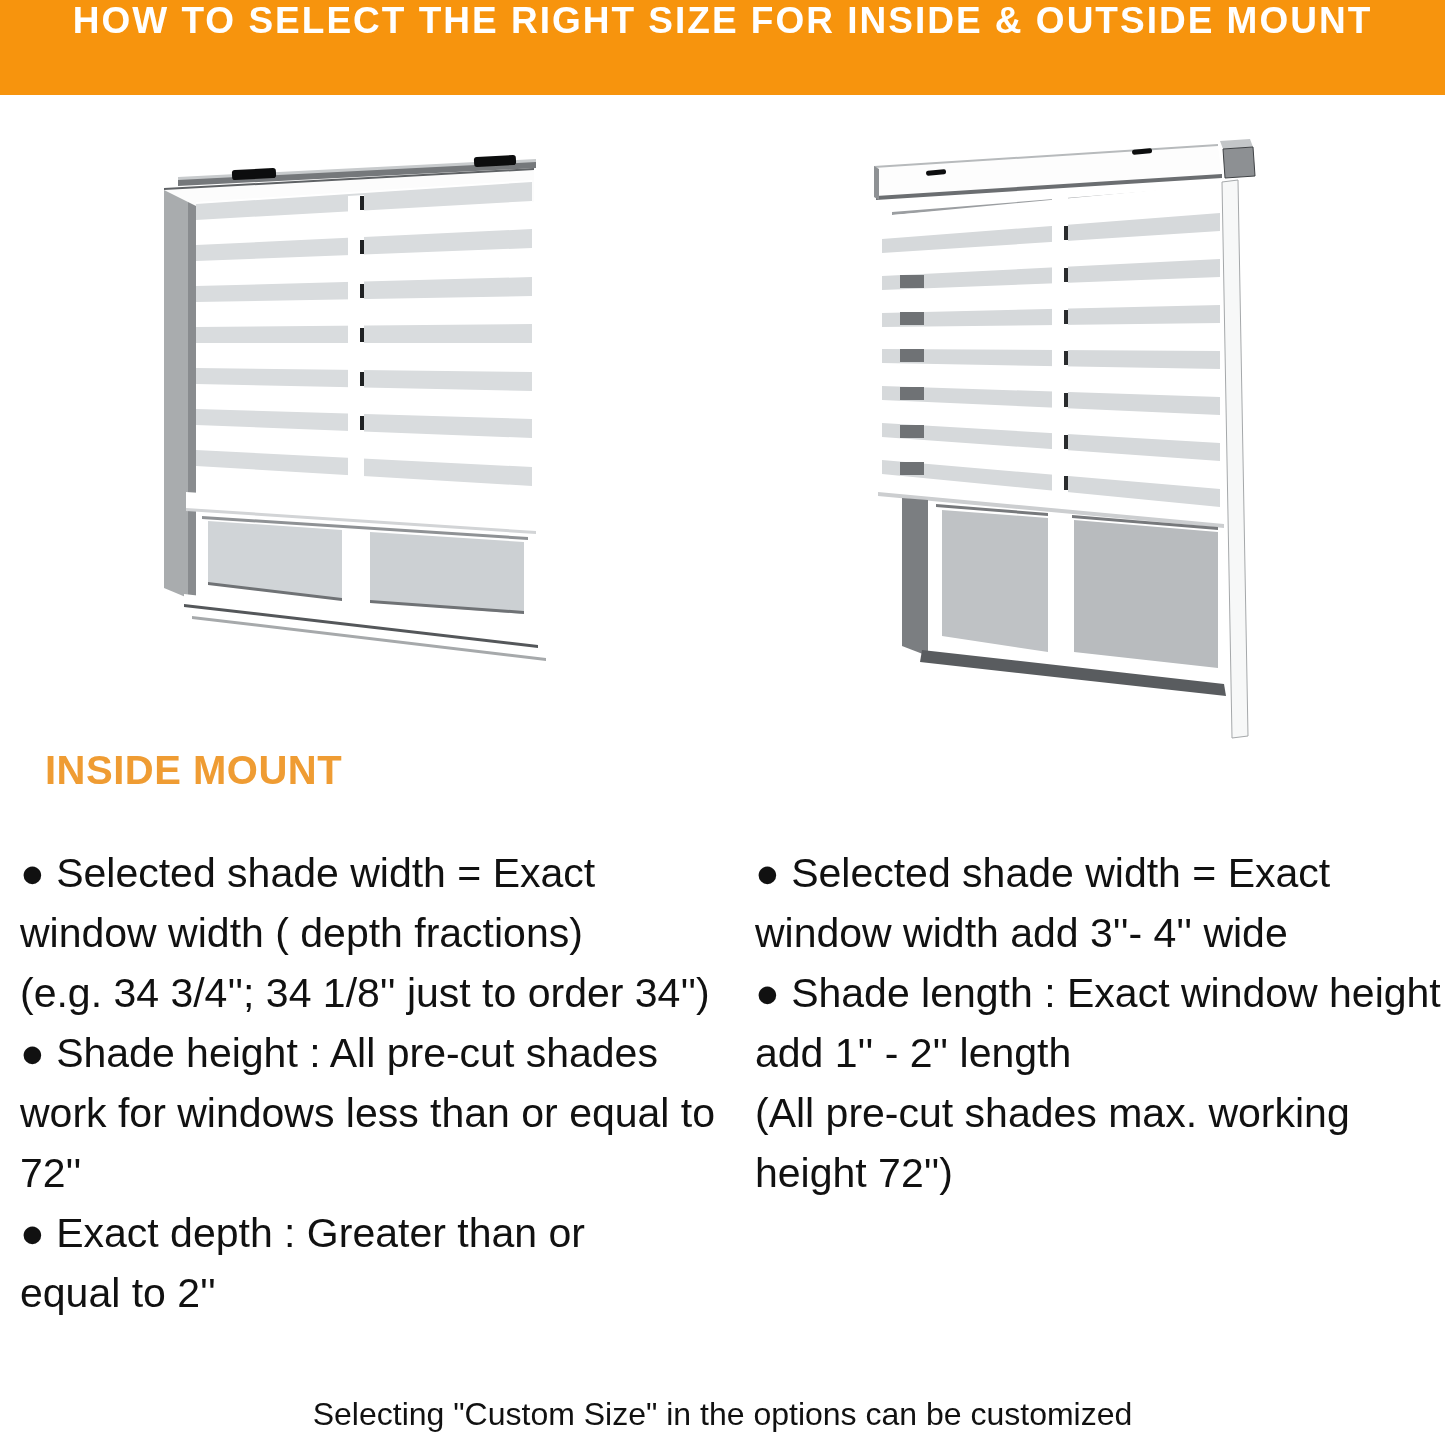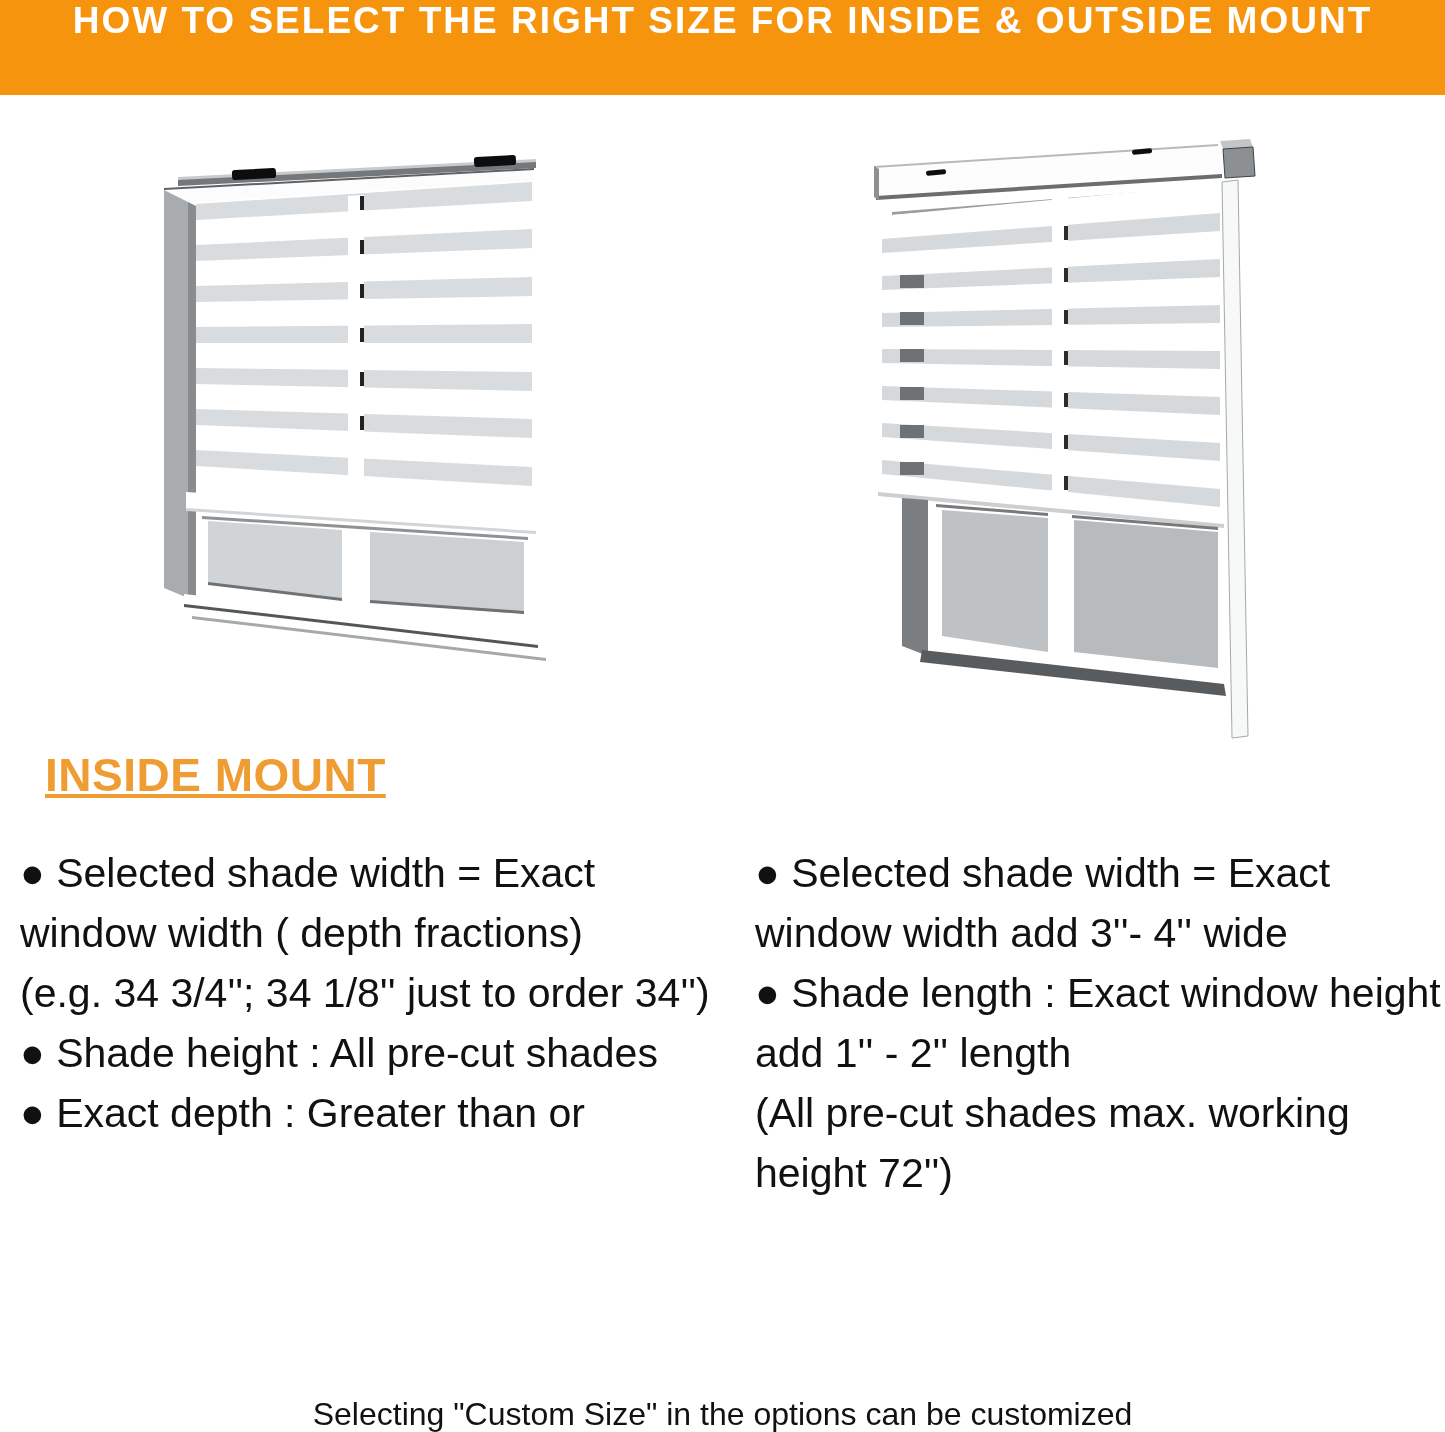--- a/index.html
+++ b/index.html
@@ -3,22 +3,22 @@
 <meta charset="utf-8">
 <style>
   html,body{margin:0;padding:0;background:#ffffff;}
   .page{position:relative;width:1445px;height:1432px;background:#fff;overflow:hidden;
         font-family:"Liberation Sans",sans-serif;}
   .banner{position:absolute;left:0;top:0;width:1445px;height:95px;
           background:var(--banner-bg,#F7940D);display:flex;align-items:flex-start;justify-content:center;}
   .banner-title{color:var(--banner-text,#ffffff);font-size:37px;font-weight:700;
                 letter-spacing:2px;white-space:nowrap;}
   .figure{position:absolute;}
-  .mount-heading{position:absolute;font-size:46px;font-weight:700;
-                 color:var(--heading-color,#EF9C33);letter-spacing:.5px;white-space:nowrap;text-decoration:underline;}
+  .mount-heading{position:absolute;font-size:40px;font-weight:700;
+                 color:var(--heading-color,#EF9C33);letter-spacing:.5px;white-space:nowrap;}
   .heading-inside{left:45px;top:748px;}
   .heading-outside{left:782px;top:748px;}
   .col{position:absolute;top:843px;font-size:41px;color:var(--body-text,#111111);
        line-height:60px;white-space:nowrap;}
   .col-left{left:20px;}
   .col-right{left:755px;}
   .footer-note{position:absolute;left:0;top:1396px;width:1445px;text-align:center;
                font-size:32px;color:var(--body-text,#111111);}
 </style>
 </head>
@@ -127,21 +127,24 @@
     </g>
   </svg>
 
   <div class="mount-heading heading-inside">INSIDE MOUNT</div>
 
   <div class="col col-left">
     <div>● Selected shade width = Exact</div>
     <div>window width ( depth fractions)</div>
     <div>(e.g. 34 3/4''; 34 1/8'' just to order 34'')</div>
     <div>● Shade height : All pre-cut shades</div>
+    <div>work for windows less than or equal to</div>
+    <div>72''</div>
     <div>● Exact depth : Greater than or</div>
+    <div>equal to 2''</div>
   </div>
 
   <div class="col col-right">
     <div>● Selected shade width = Exact</div>
     <div>window width add 3''- 4'' wide</div>
     <div>● Shade length : Exact window height</div>
     <div>add 1'' - 2'' length</div>
     <div>(All pre-cut shades max. working</div>
     <div>height 72'')</div>
   </div>

